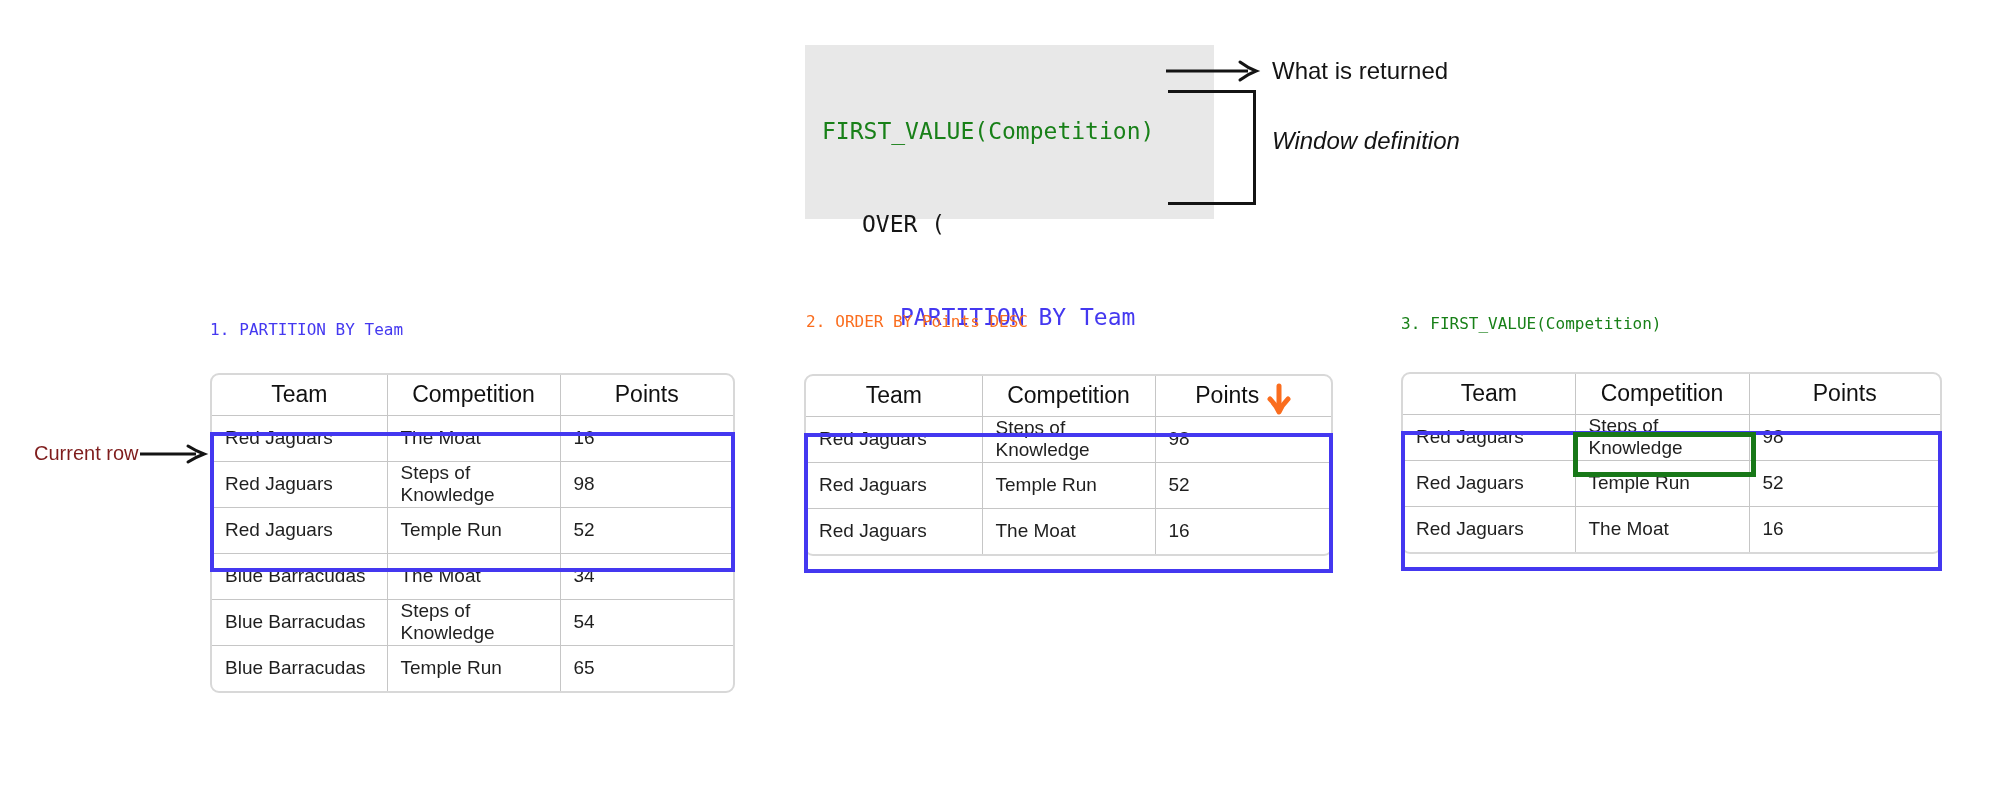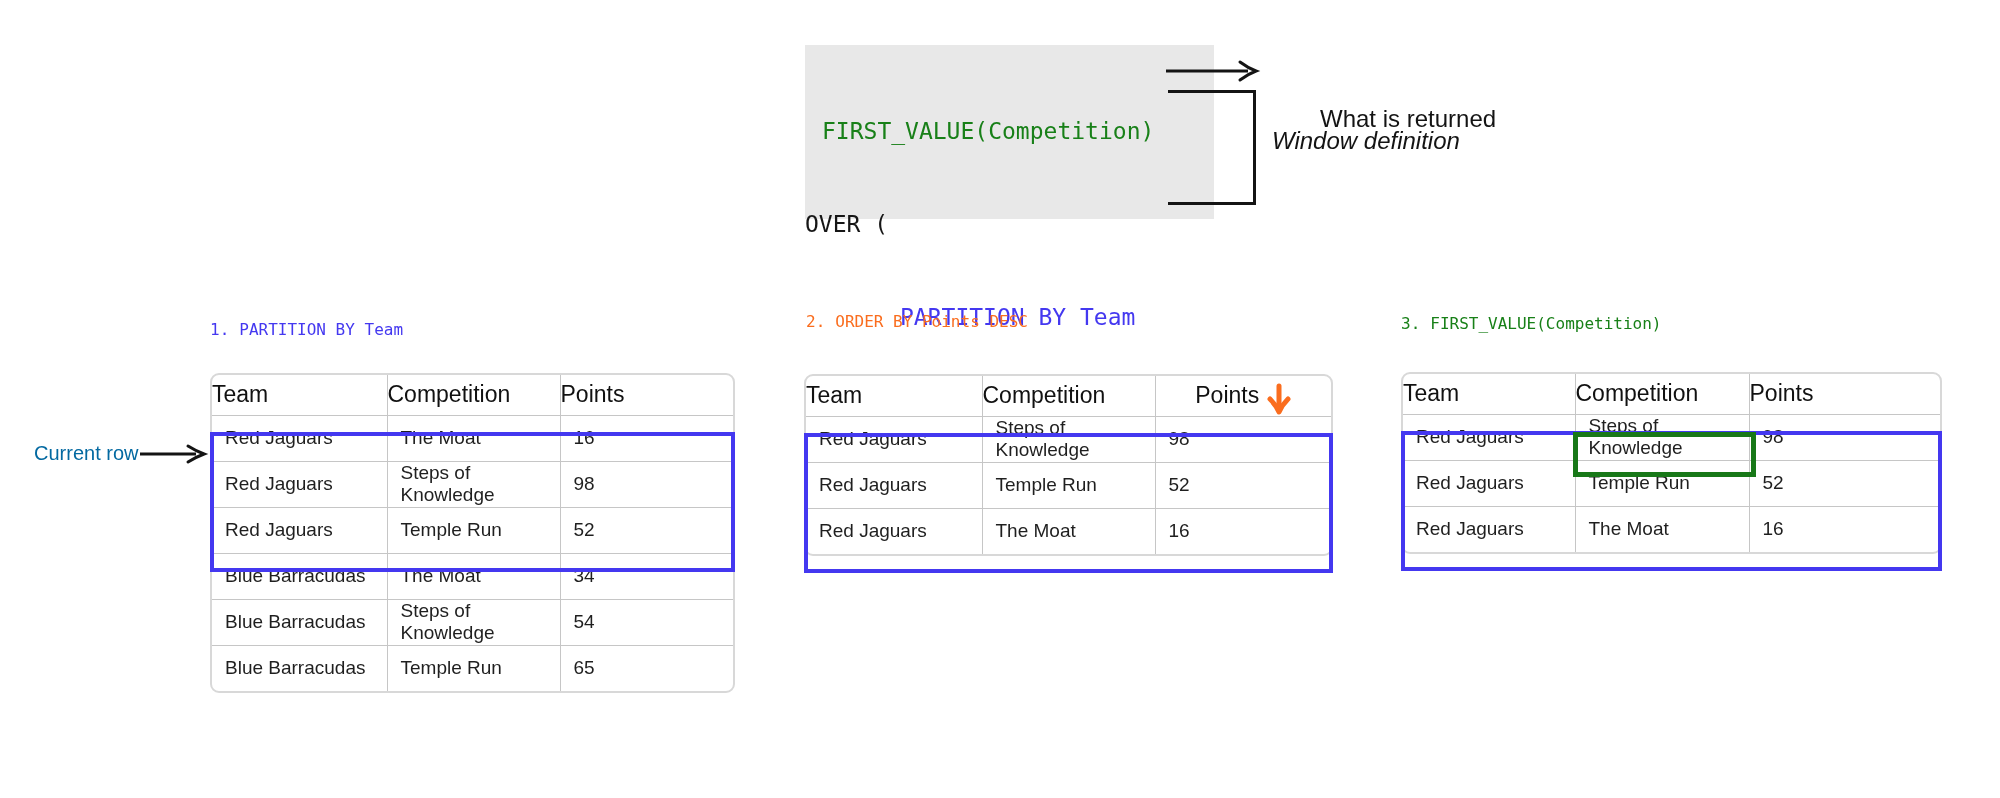--- a/index.html
+++ b/index.html
@@ -26,21 +26,21 @@
   .code-block{
     position:absolute;left:805px;top:45px;width:409px;height:174px;
     background:var(--code-bg);
     padding-top:9px;
     font-family:"DejaVu Sans Mono",monospace;
     font-size:23px;line-height:31px;
     white-space:pre;
   }
   .code-line{height:31px;}
   .ind1{margin-left:17px;}
-  .ind2{}
+  .ind2{margin-left:57px;}
   .ind3{margin-left:95px;}
   .c-green{color:var(--green);}
   .c-blue{color:var(--blue);}
   .c-orange{color:var(--orange);}
   .c-black{color:#161616;}
 
   
   .annot{
     position:absolute;
     font-size:24px;line-height:28px;color:#141414;
@@ -64,21 +64,21 @@
   .dtable{
     position:absolute;
     background:#fff;
     border:2px solid var(--table-edge);
     border-radius:9px;
   }
   .dtable table{border-collapse:collapse;table-layout:fixed;}
   .dtable th{
     height:40px;
     font-size:23px;font-weight:400;color:#111;
-    text-align:left;vertical-align:middle;
+    text-align:center;vertical-align:middle;
     border-right:1.5px solid var(--grid);
     border-bottom:1.5px solid var(--grid);
   }
   .dtable td{
     height:46px;
     font-size:19px;color:#1f1f1f;
     padding-left:13px;
     vertical-align:middle;text-align:left;
     border-right:1.5px solid var(--grid);
     border-bottom:1.5px solid var(--grid);
@@ -94,41 +94,41 @@
   .result-cell-outline{
     position:absolute;
     border:5px solid #187818;
     pointer-events:none;z-index:3;
   }
   .points-head{display:flex;align-items:center;justify-content:center;gap:8px;}
   .desc-arrow{position:relative;top:4px;flex:0 0 auto;}
 
   .current-row-label{
     position:absolute;left:34px;top:441px;
-    font-size:20px;line-height:24px;color:#0369a1;white-space:nowrap;
+    font-size:20px;line-height:24px;color:#7f1d1d;white-space:nowrap;
   }
 </style>
 </head>
 <body>
 
 <div id="canvas">
 
   <div class="code-block">
     <div class="code-line ind1 c-green">FIRST_VALUE(Competition)</div>
     <div class="code-line ind2 c-black">OVER (</div>
     <div class="code-line ind3 c-blue">PARTITION BY Team</div>
     <div class="code-line ind3 c-orange">ORDER BY Points DESC</div>
     <div class="code-line ind3 c-black">)</div>
   </div>
 
   <svg class="arrow-svg" style="left:1164px;top:59px;" width="100" height="24" viewBox="0 0 100 24">
     <path d="M2 12 H84" stroke="#141414" stroke-width="3" fill="none"></path>
     <path d="M76 3 Q84 9 92 12 Q84 15 76 21" stroke="#141414" stroke-width="3" fill="none" stroke-linecap="round"></path>
   </svg>
-  <div class="annot" style="left:1320px;top:57px;margin-top:48px;">What is returned</div>
+  <div class="annot" style="left:1272px;top:57px;">What is returned</div>
 
   <div class="bracket"></div>
   <div class="annot" style="left:1272px;top:127px;font-style:italic;">Window definition</div>
 
   <div class="step-label c-blue" style="left:210px;top:315px;">
     <span class="num">1.</span><span>PARTITION BY Team</span>
   </div>
   <div class="step-label c-orange" style="left:806px;top:307px;">
     <span class="num">2.</span><span>ORDER BY Points DESC</span>
   </div>

